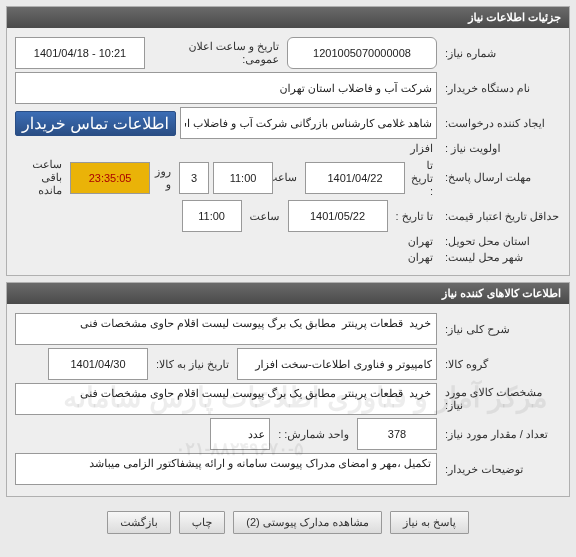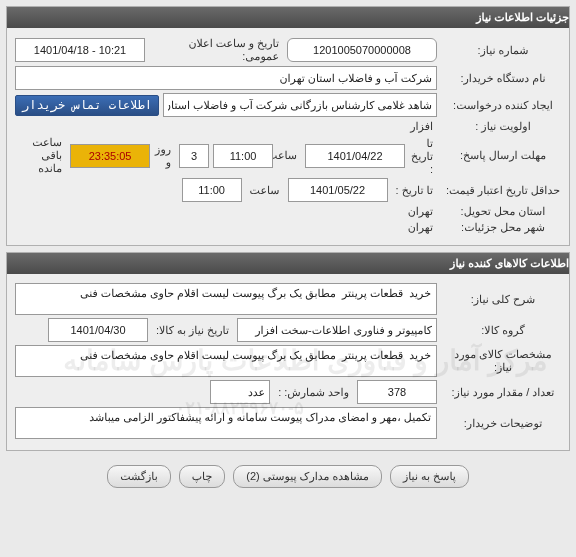--- a/index.html
+++ b/index.html
@@ -15,77 +15,76 @@
   }
   .panel {
     border: 1px solid #b0b0b0;
     margin: 6px;
     background: #f5f5f5;
   }
   .panel-header {
     background: linear-gradient(#6a6a6a, #4a4a4a);
     color: #fff;
     font-weight: bold;
-    padding: 4px 0;
+    padding: 4px 8px;
     font-size: 11px;
   }
   .panel-body {
     padding: 6px 8px 8px 8px;
     background: #eeeeee;
   }
   .row {
     display: flex;
     align-items: center;
     margin: 3px 0;
     gap: 4px;
     flex-wrap: nowrap;
   }
   .label {
     width: 120px;
     min-width: 120px;
     font-size: 11px;
     color: #333;
-    text-align: center;
+    text-align: left;
     padding-left: 4px;
   }
   .label-sm {
     width: auto;
     min-width: 0;
     font-size: 11px;
     color: #333;
     padding: 0 4px;
   }
   .field {
     border: 1px solid #999;
     background: #fff;
     padding: 2px 4px;
     font-size: 11px;
     font-family: Tahoma, Arial, sans-serif;
     text-align: right;
     direction: rtl;
     color: #222;
-    height: 24px;
+    height: 32px;
     line-height: 16px;
   }
   .field-ltr { direction: ltr; text-align: center; }
   .flex-1 { flex: 1; }
   .w-100 { width: 100px; }
   .w-80  { width: 80px; }
   .w-60  { width: 60px; }
   .w-50  { width: 50px; }
   .btn-link {
     background: linear-gradient(#3b6db5, #2a4e85);
     color: #fff;
     border: 1px solid #2a4e85;
     padding: 2px 6px;
-    font-size: 12px;
+    font-size: 16px;
     cursor: pointer;
     border-radius: 2px;
     white-space: nowrap;
-    font-family: Liberation Mono, monospace;
   }
   .textarea-field {
     border: 1px solid #999;
     background: #fff;
     padding: 3px 5px;
     font-size: 11px;
     font-family: Tahoma, Arial, sans-serif;
     text-align: right;
     direction: rtl;
     color: #222;
@@ -129,21 +128,21 @@
     justify-content: center;
     padding: 8px;
   }
   .btn {
     background: linear-gradient(#f7f7f7, #dcdcdc);
     border: 1px solid #999;
     padding: 4px 12px;
     font-size: 11px;
     font-family: Tahoma, Arial, sans-serif;
     cursor: pointer;
-    border-radius: 10px;
+    border-radius: 1px;
     color: #333;
   }
 </style>
 </head>
 <body>
 
 <div class="panel">
   <div class="panel-header">جزئیات اطلاعات نیاز</div>
   <div class="panel-body">
 
@@ -189,21 +188,21 @@
       <span class="label-sm">ساعت</span>
       <input class="field field-ltr w-60" readonly="" value="11:00" style="">
     </div>
 
     <div class="row">
       <span class="label">استان محل تحویل:</span>
       <span class="label-sm">تهران</span>
     </div>
 
     <div class="row">
-      <span class="label">شهر محل جزئیات:</span>
+      <span class="label">شهر محل لیست:</span>
       <span class="label-sm">تهران</span>
     </div>
 
   </div>
 </div>
 
 <div class="panel watermark">
   <div class="panel-header">اطلاعات کالاهای کننده نیاز</div>
   <div class="panel-body" style="position:relative">
 

